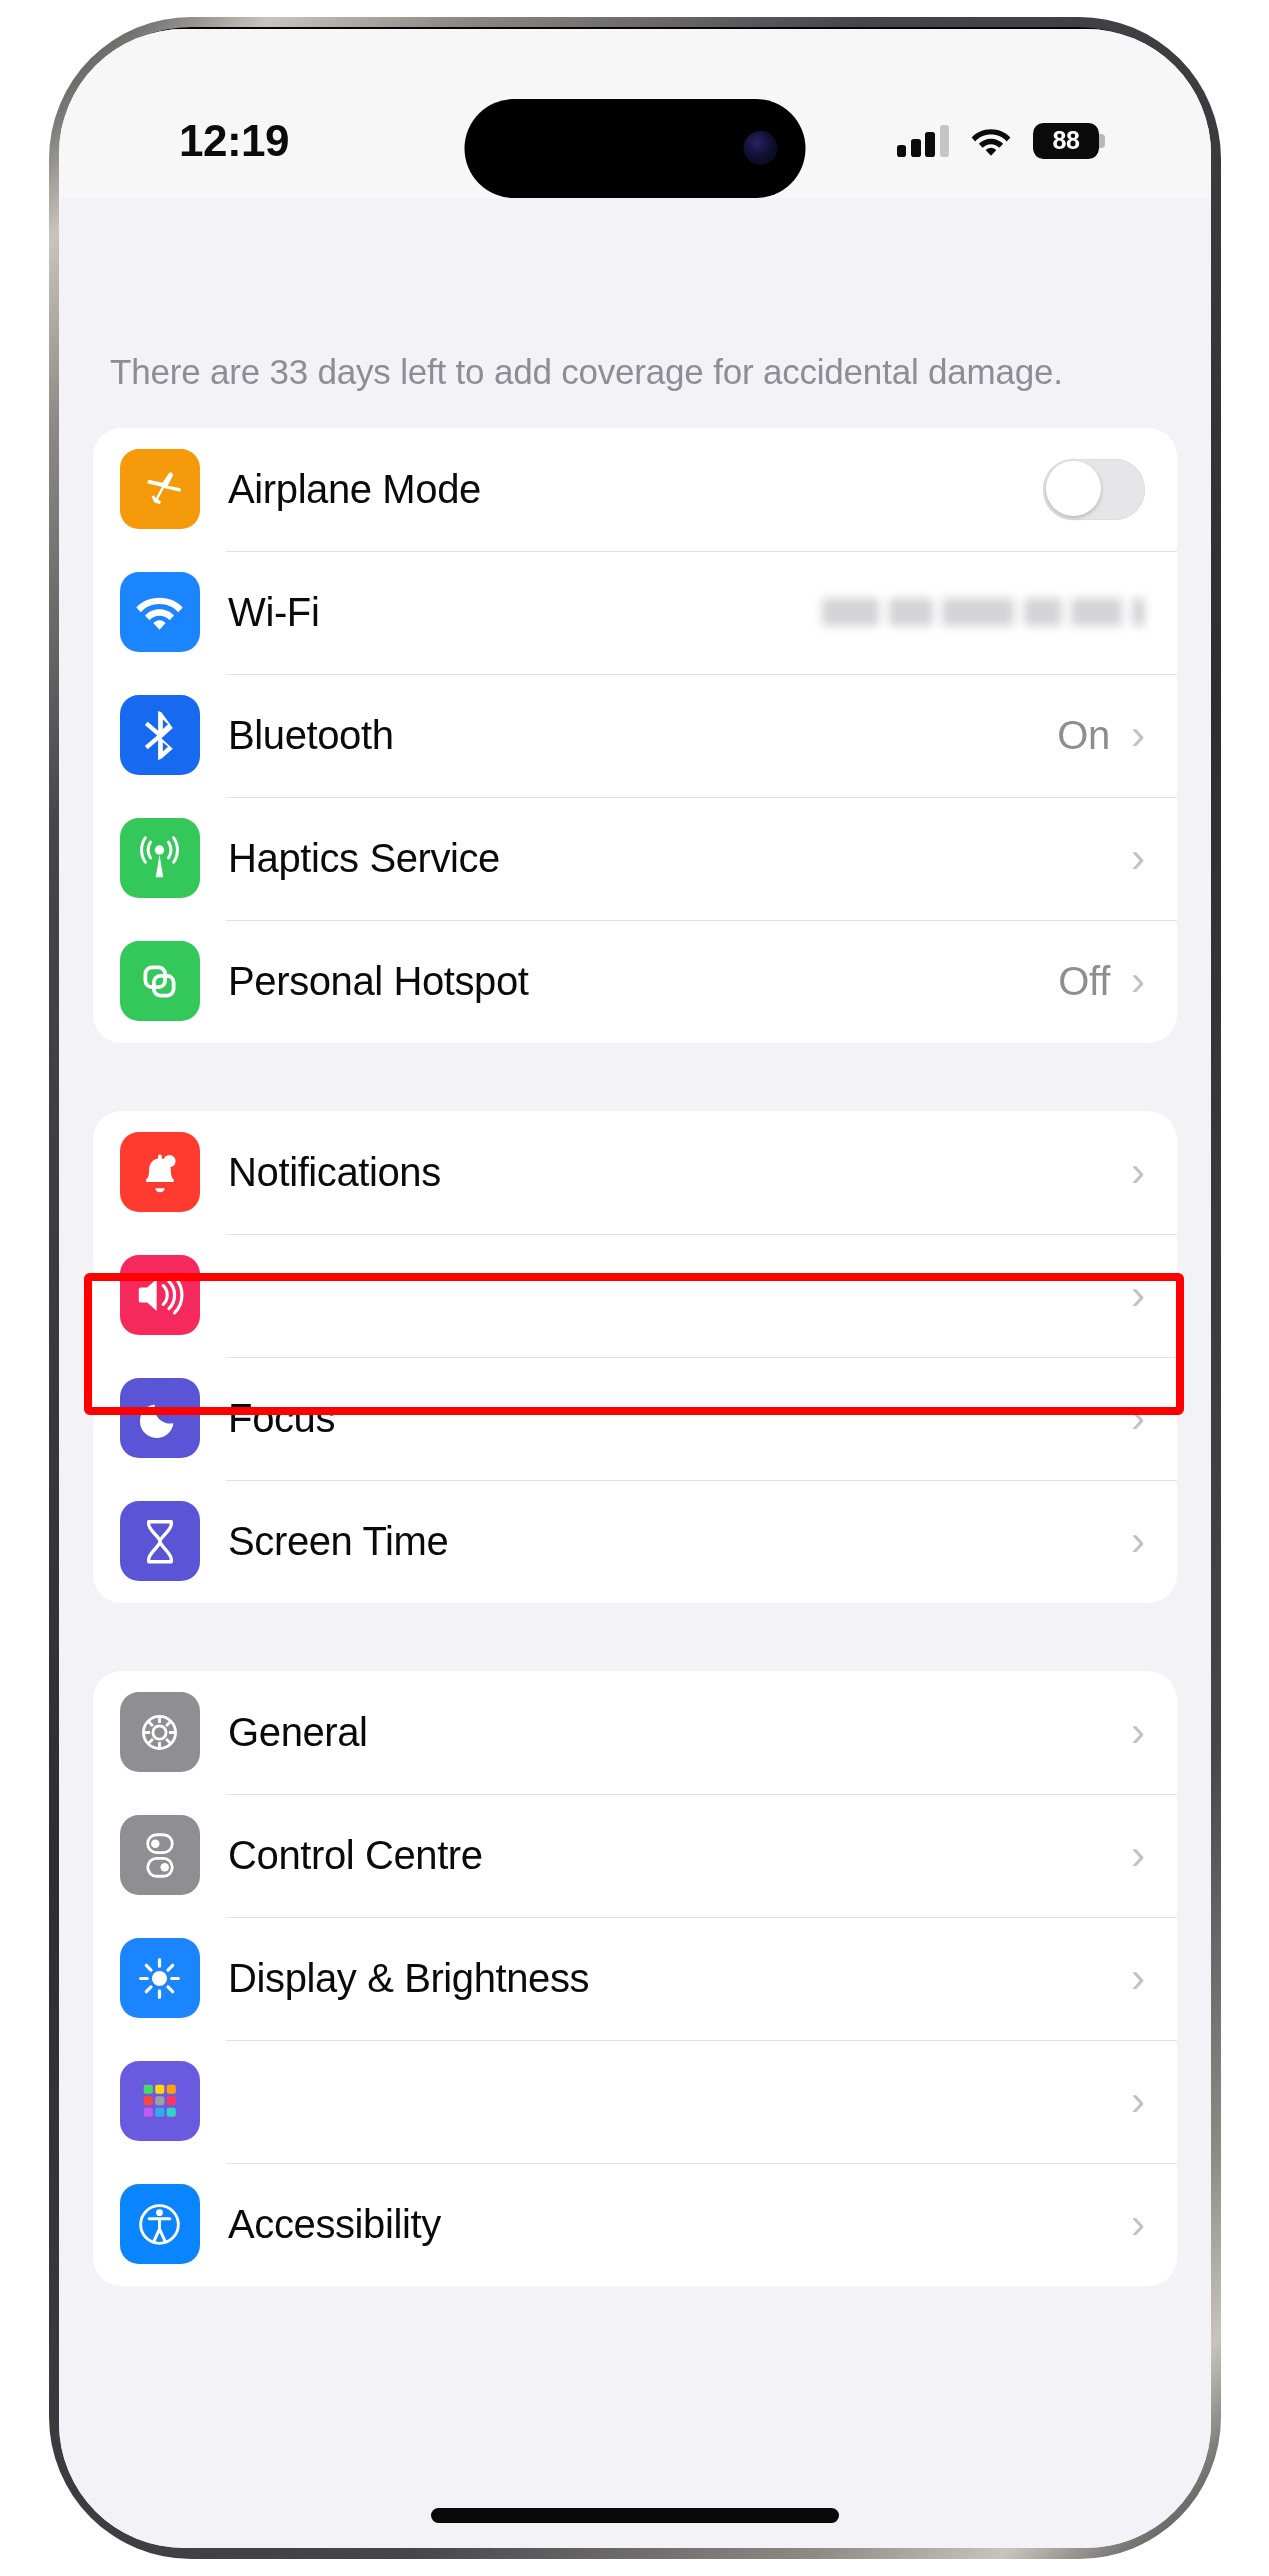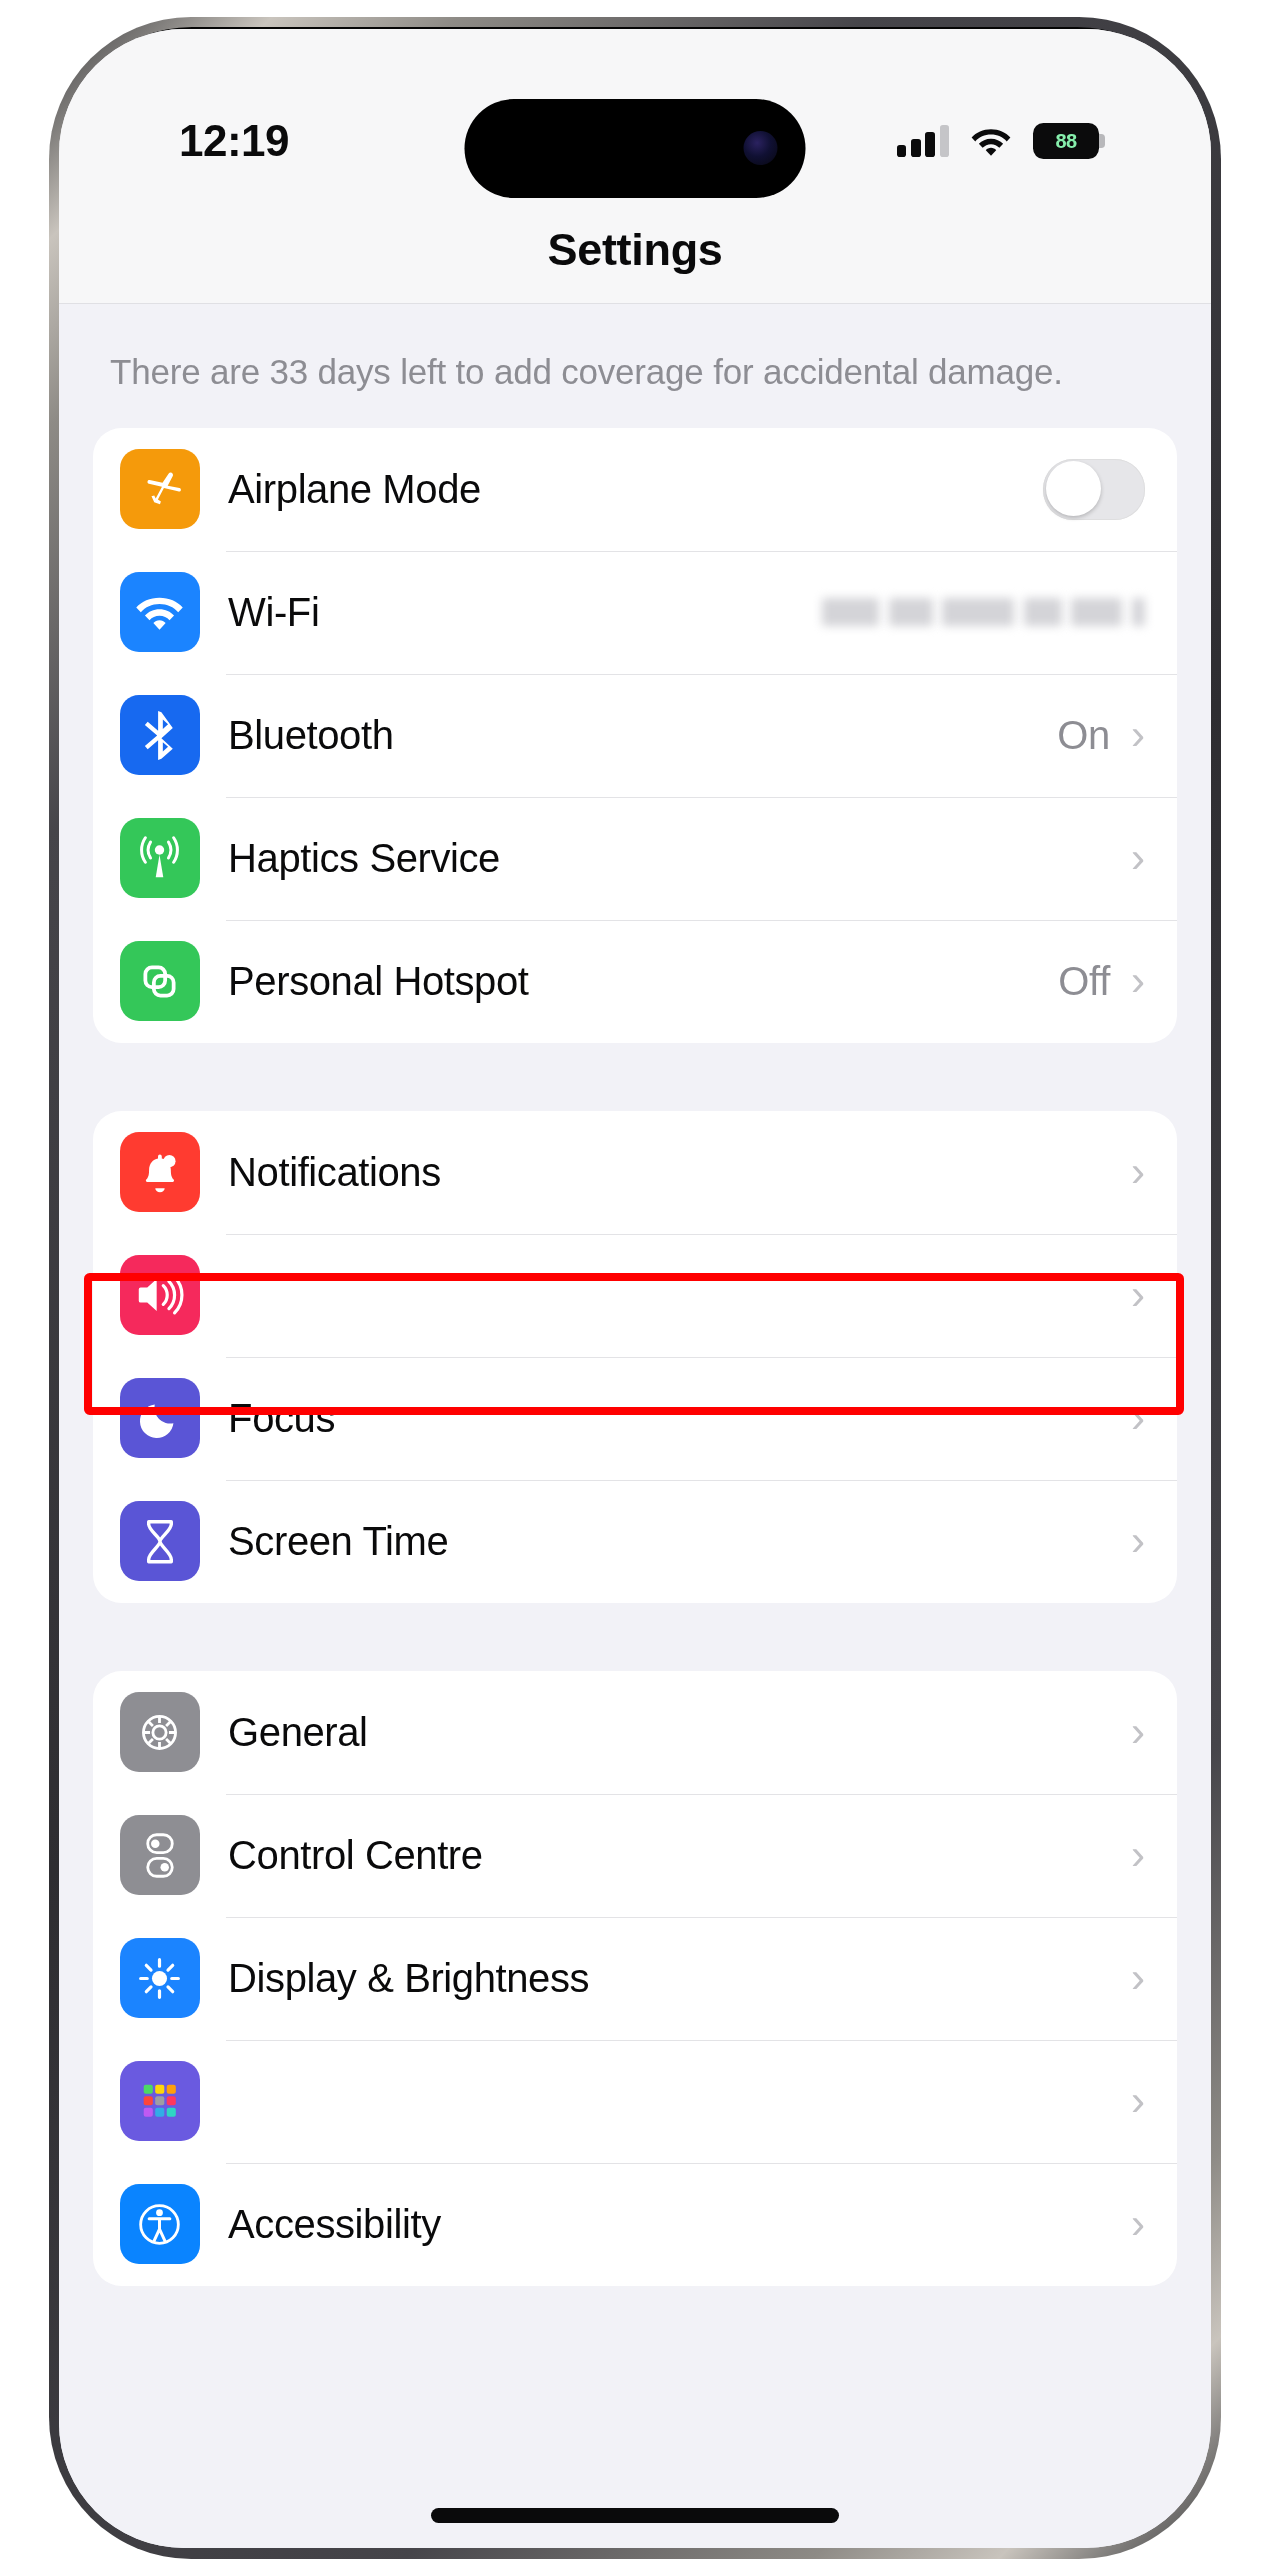--- a/index.html
+++ b/index.html
@@ -127,21 +127,21 @@
     width: 72px; height: 36px;
   }
   #battery-body {
     position:absolute; left:0; top:0;
     width: 66px; height: 36px;
     border-radius: 10.4px;
     background: #0b0b0c;
     display:flex; align-items:center; justify-content:center;
   }
   #battery-level-text {
-    color: #86efac; font-size: 20px; font-weight: bold; letter-spacing:-0.5px;
+    color: #ffffff; font-size: 25px; font-weight: bold; letter-spacing:-0.5px;
     line-height: 1;
   }
   #battery-tip {
     position:absolute; right:0; top: 11.4px;
     width: 5.7px; height: 14.2px;
     border-radius: 0 3.8px 3.8px 0;
     background: #b8b8bb;
   }
 
   
@@ -330,23 +330,20 @@
 
       <div id="battery-icon">
         <div id="battery-body">
           <span id="battery-level-text">88</span>
         </div>
         <div id="battery-tip"></div>
       </div>
     </div>
   </div>
 
-  <div id="nav-bar">
-    <div id="nav-title">Settings</div>
-  </div>
 
   <div id="content">
 
     <div id="warranty-note">There are 33 days left to add coverage for accidental damage.</div>
 
     <div class="group">
 
       <div class="row">
         <div class="app-icon" style="background:#f59a0b;">
           <svg width="49" height="49" viewBox="0 0 52 52">

